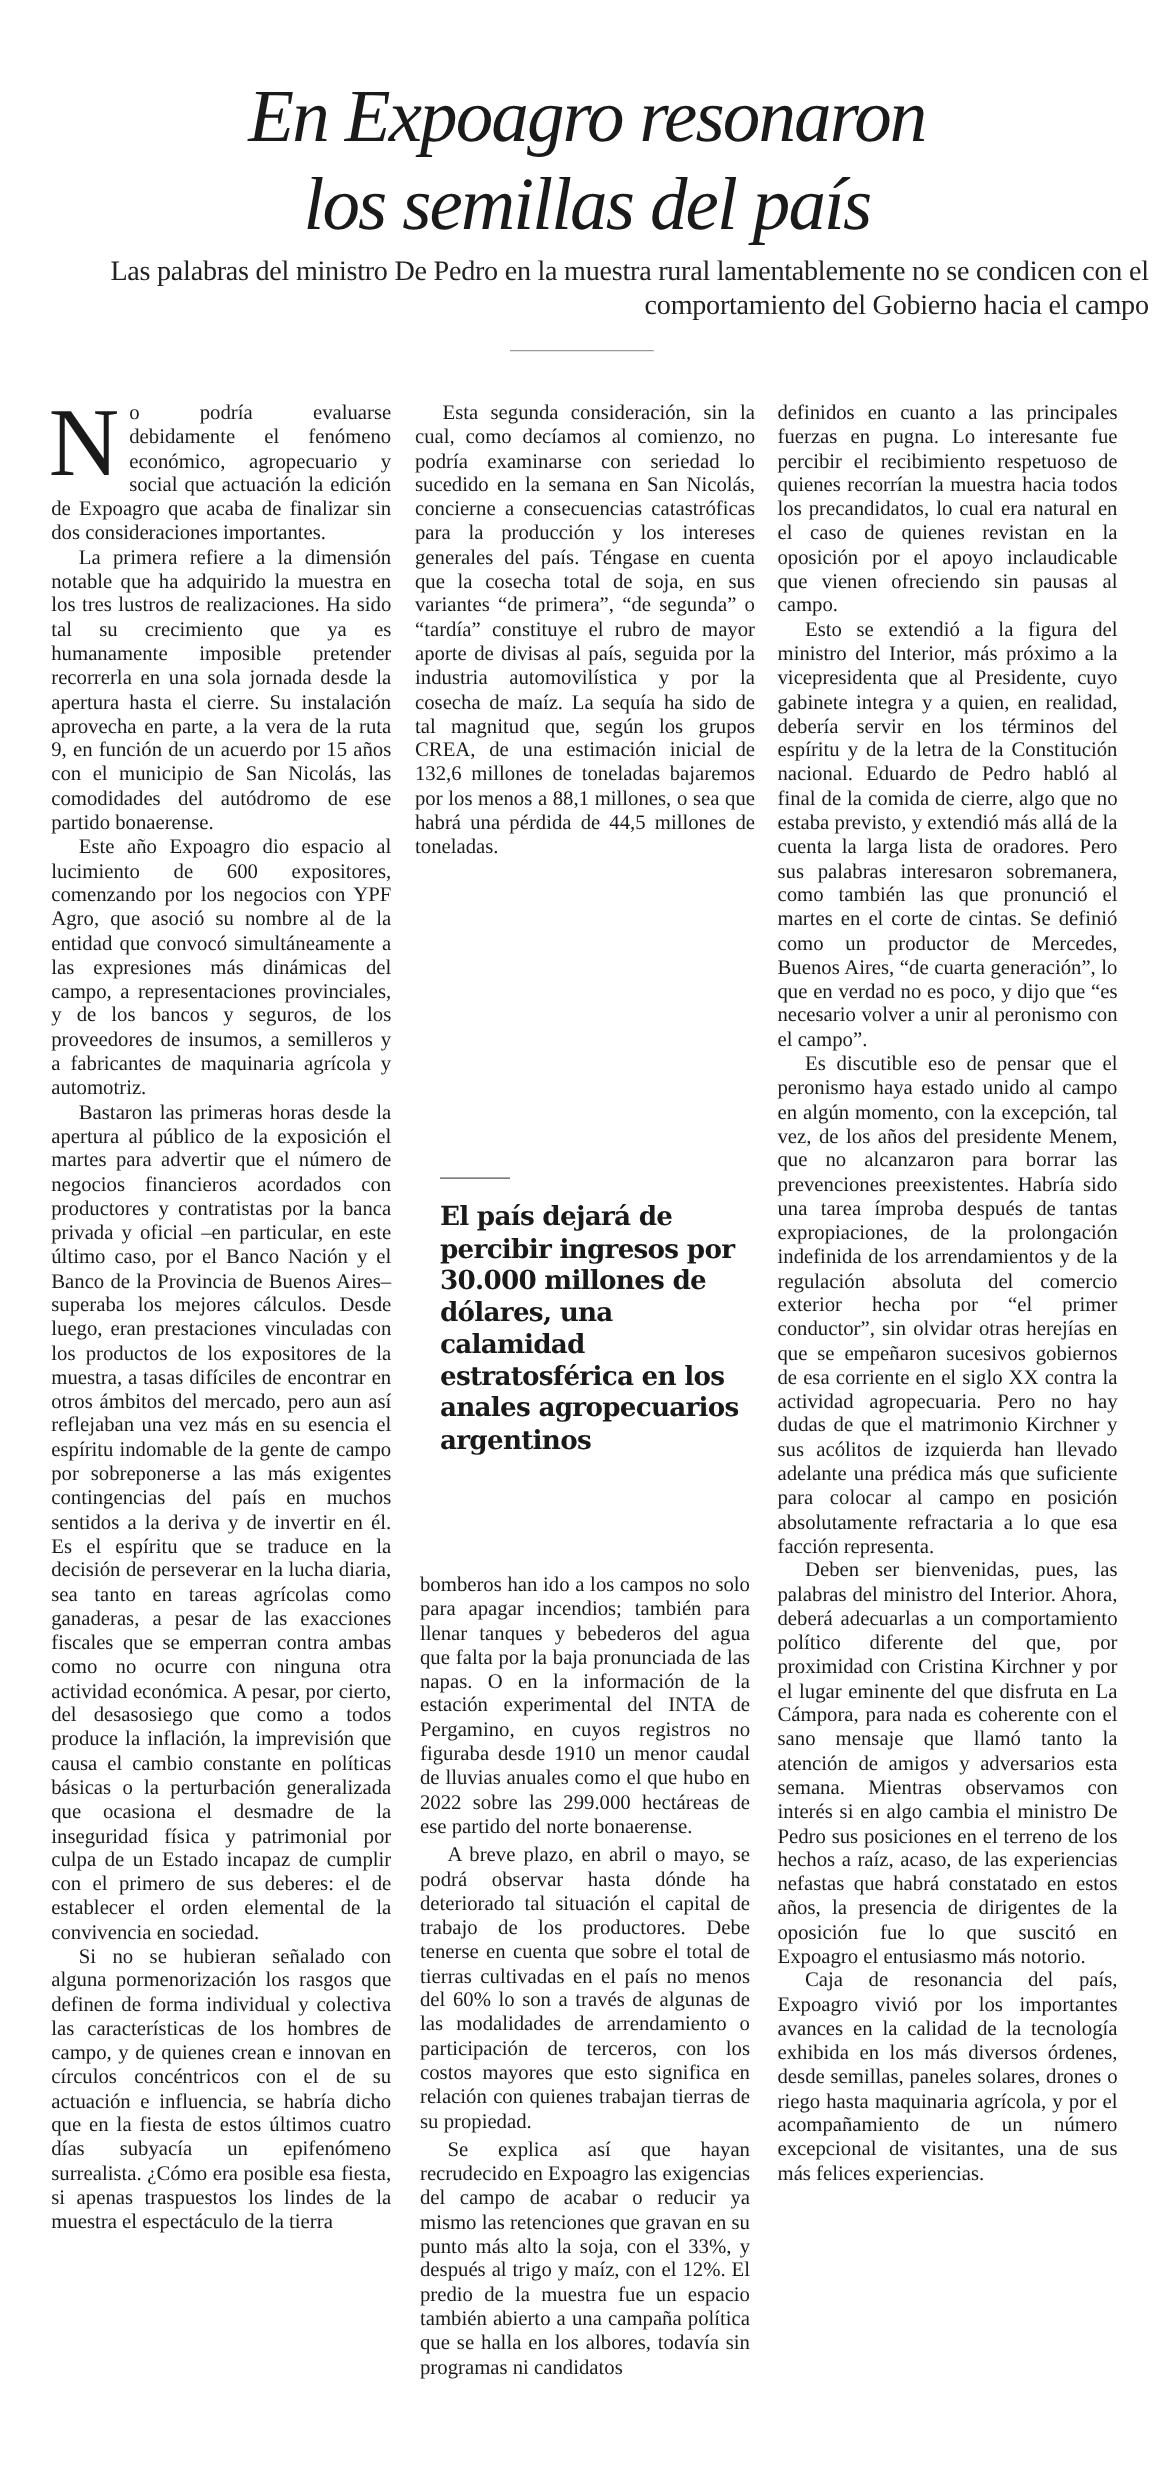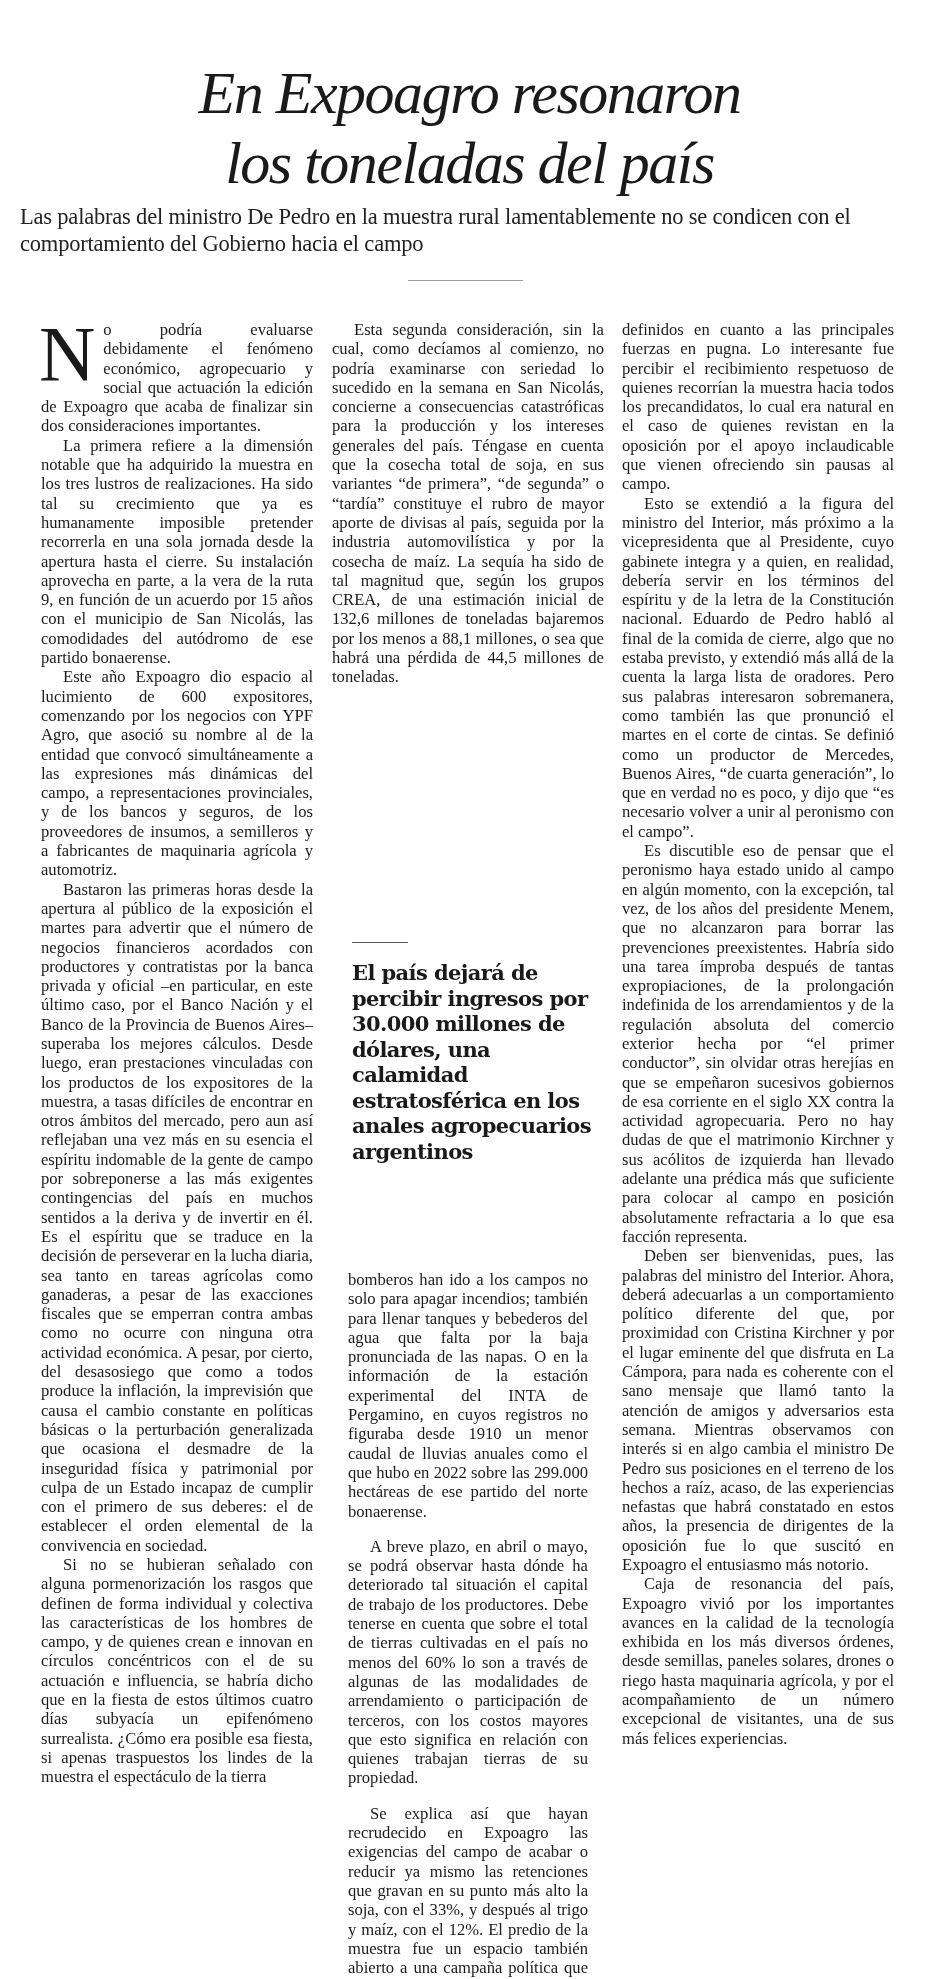--- a/index.html
+++ b/index.html
@@ -1,38 +1,38 @@
 <!DOCTYPE html>
 <html><head>
 <meta charset="utf-8">
 <style>
   html, body { margin: 0; padding: 0; background: #ffffff; }
   body { width: 939px; height: 1979px; position: relative; overflow: hidden; color: #1a1a1a; font-family: "DejaVu Serif", serif; }
   .headline { position: absolute; top: 58px; left: 0; width: 939px; text-align: center; font-family: "Liberation Serif", serif; font-style: italic; font-weight: normal; font-size: 60px; line-height: 70px; letter-spacing: -1.5px; color: #1a1a1a; margin: 0; }
-  .subhead { position: absolute; top: 203px; left: 20px; width: 899px; text-align: left; font-family: "Liberation Serif", serif; font-size: 22.5px; line-height: 27px; color: #222; margin: 0; letter-spacing: -0.2px; }
+  .subhead { position: absolute; top: 203px; left: 20px; width: 899px; text-align: right; font-family: "Liberation Serif", serif; font-size: 22.5px; line-height: 27px; color: #222; margin: 0; letter-spacing: -0.2px; }
   .rule { position: absolute; top: 280px; left: 408px; width: 115px; height: 0; border-top: 1.5px solid #9a9a9a; }
   .col { position: absolute; top: 320px; width: 272px; font-family: "Liberation Serif", serif; font-size: 16.6px; line-height: 19.3px; text-align: justify; hyphens: manual; color: #1b1b1b; }
   .col p { margin: 0; text-indent: 22px; }
   .col p.first { text-indent: 0; }
   #col1 { left: 41px; }
   #col2 { left: 332px; }
   #col3 { left: 622px; }
   .dropcap { float: left; font-family: "Liberation Serif", serif; font-size: 78px; line-height: 60px; margin: 4px 8px 0 -2px; font-weight: normal; color: #1a1a1a; }
   .col2b { position: absolute; top: 1254px; left: 332px; width: 272px; font-family: "Liberation Serif", serif; font-size: 16.6px; line-height: 19.3px; text-align: justify; color: #1b1b1b; }
-  .col2b p { margin: 16px; text-indent: 22px; }
+  .col2b p { margin: 4px; text-indent: 22px; }
   .col2b p.cont { text-indent: 0; }
   .pull-rule { position: absolute; top: 942px; left: 352px; width: 56px; border-top: 1.5px solid #555; }
   .pullquote { position: absolute; top: 960px; left: 352px; width: 240px; font-family: "DejaVu Serif", serif; font-weight: bold; font-size: 21px; line-height: 25.5px; color: #1a1a1a; letter-spacing: -0.6px; margin: 0; }
 </style>
 </head>
 <body>
 
 <h1 class="headline">
   <span>En Expoagro resonaron</span><br>
-  <span>los toneladas del país</span>
+  <span>los semillas del país</span>
 </h1>
 
 <p class="subhead">Las palabras del ministro De Pedro en la muestra rural lamentablemente no se condicen con el comportamiento del Gobierno hacia el campo</p>
 
 <div class="rule"></div>
 
 <div class="col" id="col1">
   <p class="first"><span class="dropcap">N</span><span>o podría evaluarse debidamente el fenómeno económico, agropecuario y social que actuación la edición de Expoagro que acaba de finalizar sin dos consideraciones importantes.</span></p>
   <p>La primera refiere a la dimensión notable que ha adquirido la muestra en los tres lustros de realizaciones. Ha sido tal su crecimiento que ya es humanamente imposible pretender recorrerla en una sola jornada desde la apertura hasta el cierre. Su instalación aprovecha en parte, a la vera de la ruta 9, en función de un acuerdo por 15 años con el municipio de San Nicolás, las comodidades del autódromo de ese partido bonaerense.</p>
   <p>Este año Expoagro dio espacio al lucimiento de 600 expositores, comenzando por los negocios con YPF Agro, que asoció su nombre al de la entidad que convocó simultáneamente a las expresiones más dinámicas del campo, a representaciones provinciales, y de los bancos y seguros, de los proveedores de insumos, a semilleros y a fabricantes de maquinaria agrícola y automotriz.</p>

